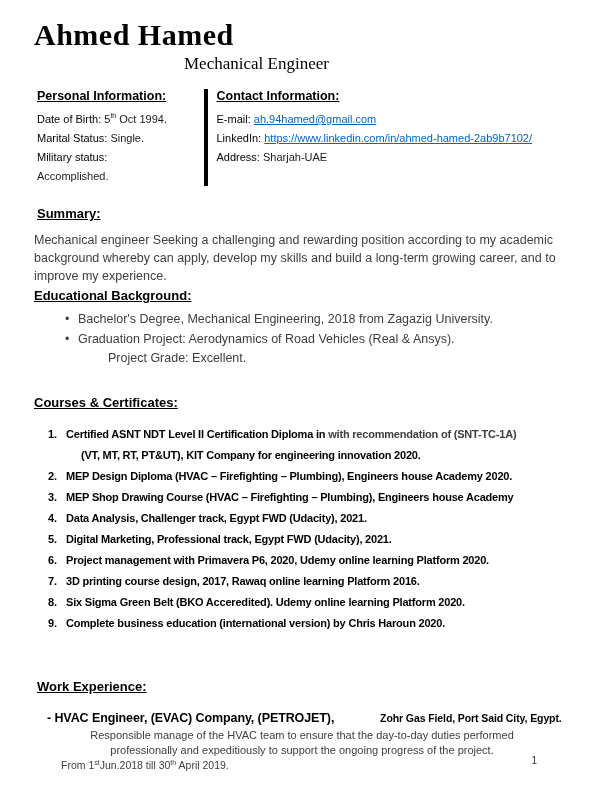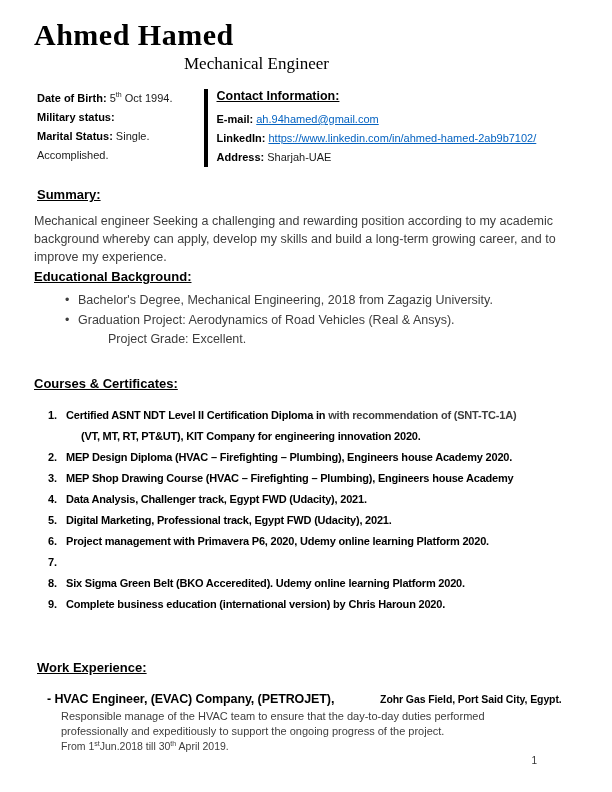--- a/index.html
+++ b/index.html
@@ -23,21 +23,21 @@
   
   .info-block { display:flex; margin-top:15px; }
   .col-left  { width:168px; padding-left:3px; flex:none; }
   .vdivider  { width:3.5px; background:#000; flex:none; margin-left:2px; }
   .col-right { flex:1; padding-left:9px; }
   .col-heading {
     font-size:12.5px; font-weight:bold; color:#000;
     text-decoration:underline; margin-bottom:7px;
   }
   .info-line { font-size:11px; line-height:19px; color:#1a1a1a; }
-  .lbl { font-weight:bold; color:#000; }
+  .lbl { font-weight:normal; color:#000; }
   sup { font-size:7px; vertical-align:super; line-height:0; }
   .link { color:#0563c1; text-decoration:underline; cursor:pointer; }
   .wa-icon {
     display:inline-block; width:12px; height:12px; background:#3fbb49;
     border-radius:3px; color:#fff; font-size:9px; line-height:12px;
     text-align:center; vertical-align:-2px; margin-left:3px;
   }
 
   
   .section-heading {
@@ -72,47 +72,48 @@
 
   
   .work-heading { margin-top:46px; margin-left:3px; }
   .job-title {
     margin-top:17px; margin-left:13px; font-weight:bold; color:#000;
     font-size:12.5px; letter-spacing:-.1px; white-space:nowrap;
   }
   .job-title-sub { font-size:10.5px;margin-left:43px; }
   .job-desc {
     margin-left:27px; margin-top:3px; width:482px;
-    font-size:11px; line-height:1.4; color:#3d3d3d;
+    font-size:11px; line-height:1.4; color:#3d3d3d;text-align:center;
   }
   .job-dates { margin-left:27px; margin-top:1px; font-size:10.5px; color:#3d3d3d; }
 
   .page-num { position:absolute; right:26px; bottom:26px; font-size:10px; color:#333; }
 </style>
 </head>
 <body>
 
 <div class="page">
 
   <h1 class="name">Ahmed Hamed</h1>
   <div class="subtitle">Mechanical Engineer</div>
 
   <section class="info-block">
 
     <div class="col-left">
+      <h2 class="col-heading">Personal Information:</h2>
       <div class="info-line">
         <span class="lbl">Date of Birth:</span>
         <span><span>5</span><sup>th</sup><span> Oct 1994.</span></span>
       </div>
       <div class="info-line">
-        <span class="lbl">Military status:</span>
-      </div>
-      <div class="info-line">
         <span class="lbl">Marital Status:</span>
         <span>Single.</span>
+      </div>
+      <div class="info-line">
+        <span class="lbl">Military status:</span>
       </div>
       <div class="info-line">Accomplished.</div>
     </div>
 
     <div class="vdivider"></div>
 
     <div class="col-right">
       <h2 class="col-heading">Contact Information:</h2>
       <div class="info-line">
         <span class="lbl">E-mail:</span>
@@ -169,20 +170,21 @@
       <span class="course-text"><b>Digital Marketing, Professional track, Egypt FWD (Udacity), 2021.</b></span>
     </div>
 
     <div class="course-item">
       <span class="course-num">6.</span>
       <span class="course-text"><b>Project management with Primavera P6, 2020, Udemy online learning Platform 2020.</b></span>
     </div>
 
     <div class="course-item">
       <span class="course-num">7.</span>
+      <span class="course-text"><b>3D printing course design, 2017, Rawaq online learning Platform 2016.</b></span>
     </div>
 
     <div class="course-item">
       <span class="course-num">8.</span>
       <span class="course-text"><b>Six Sigma Green Belt (BKO Acceredited). Udemy online learning Platform 2020.</b></span>
     </div>
 
     <div class="course-item">
       <span class="course-num">9.</span>
       <span class="course-text"><b>Complete business education (international version) by Chris Haroun 2020.</b></span>

